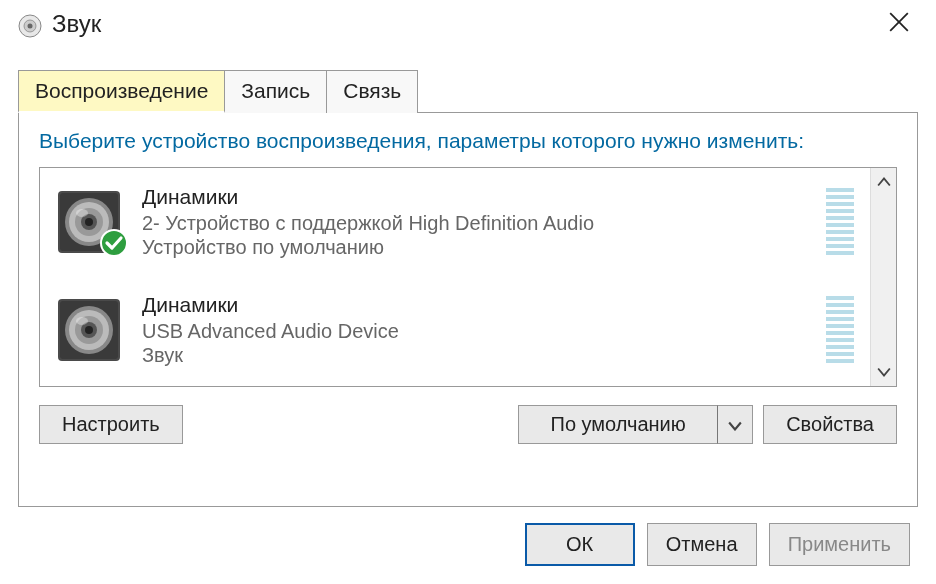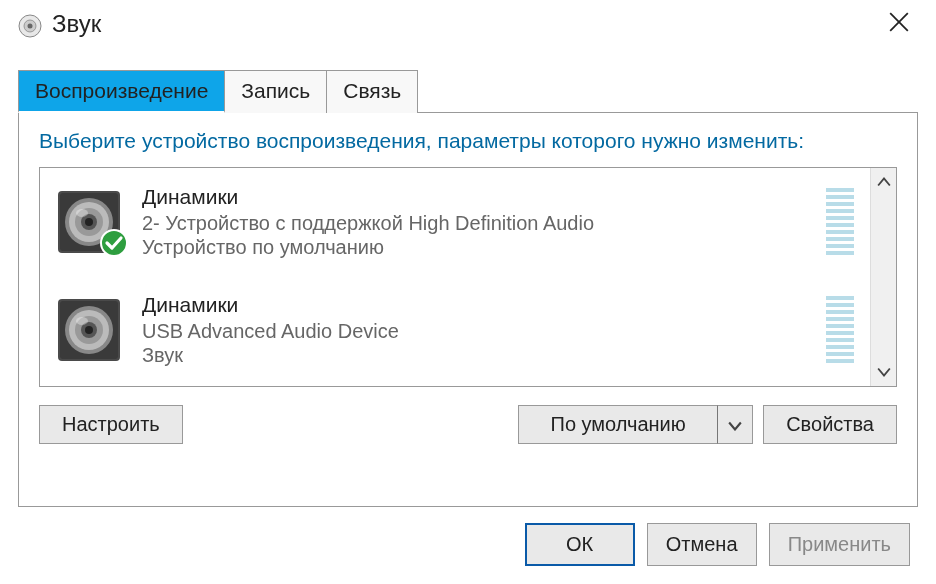--- a/index.html
+++ b/index.html
@@ -55,21 +55,21 @@
       display: flex;
       position: relative;
       z-index: 2;
     }
     .tab {
       border: 1px solid #999;
       border-bottom: none;
       padding: 8px 16px;
       font-size: 21px;
       color: #222;
-      background: #0ea5e9;
+      background: #fef9c3;
       cursor: pointer;
       margin-right: -1px;
       position: relative;
     }
     .tab.active {
       border-bottom: 2px solid #fff;
       z-index: 3;
     }
     .tab:not(.active) {
       background: #f8f8f8;

